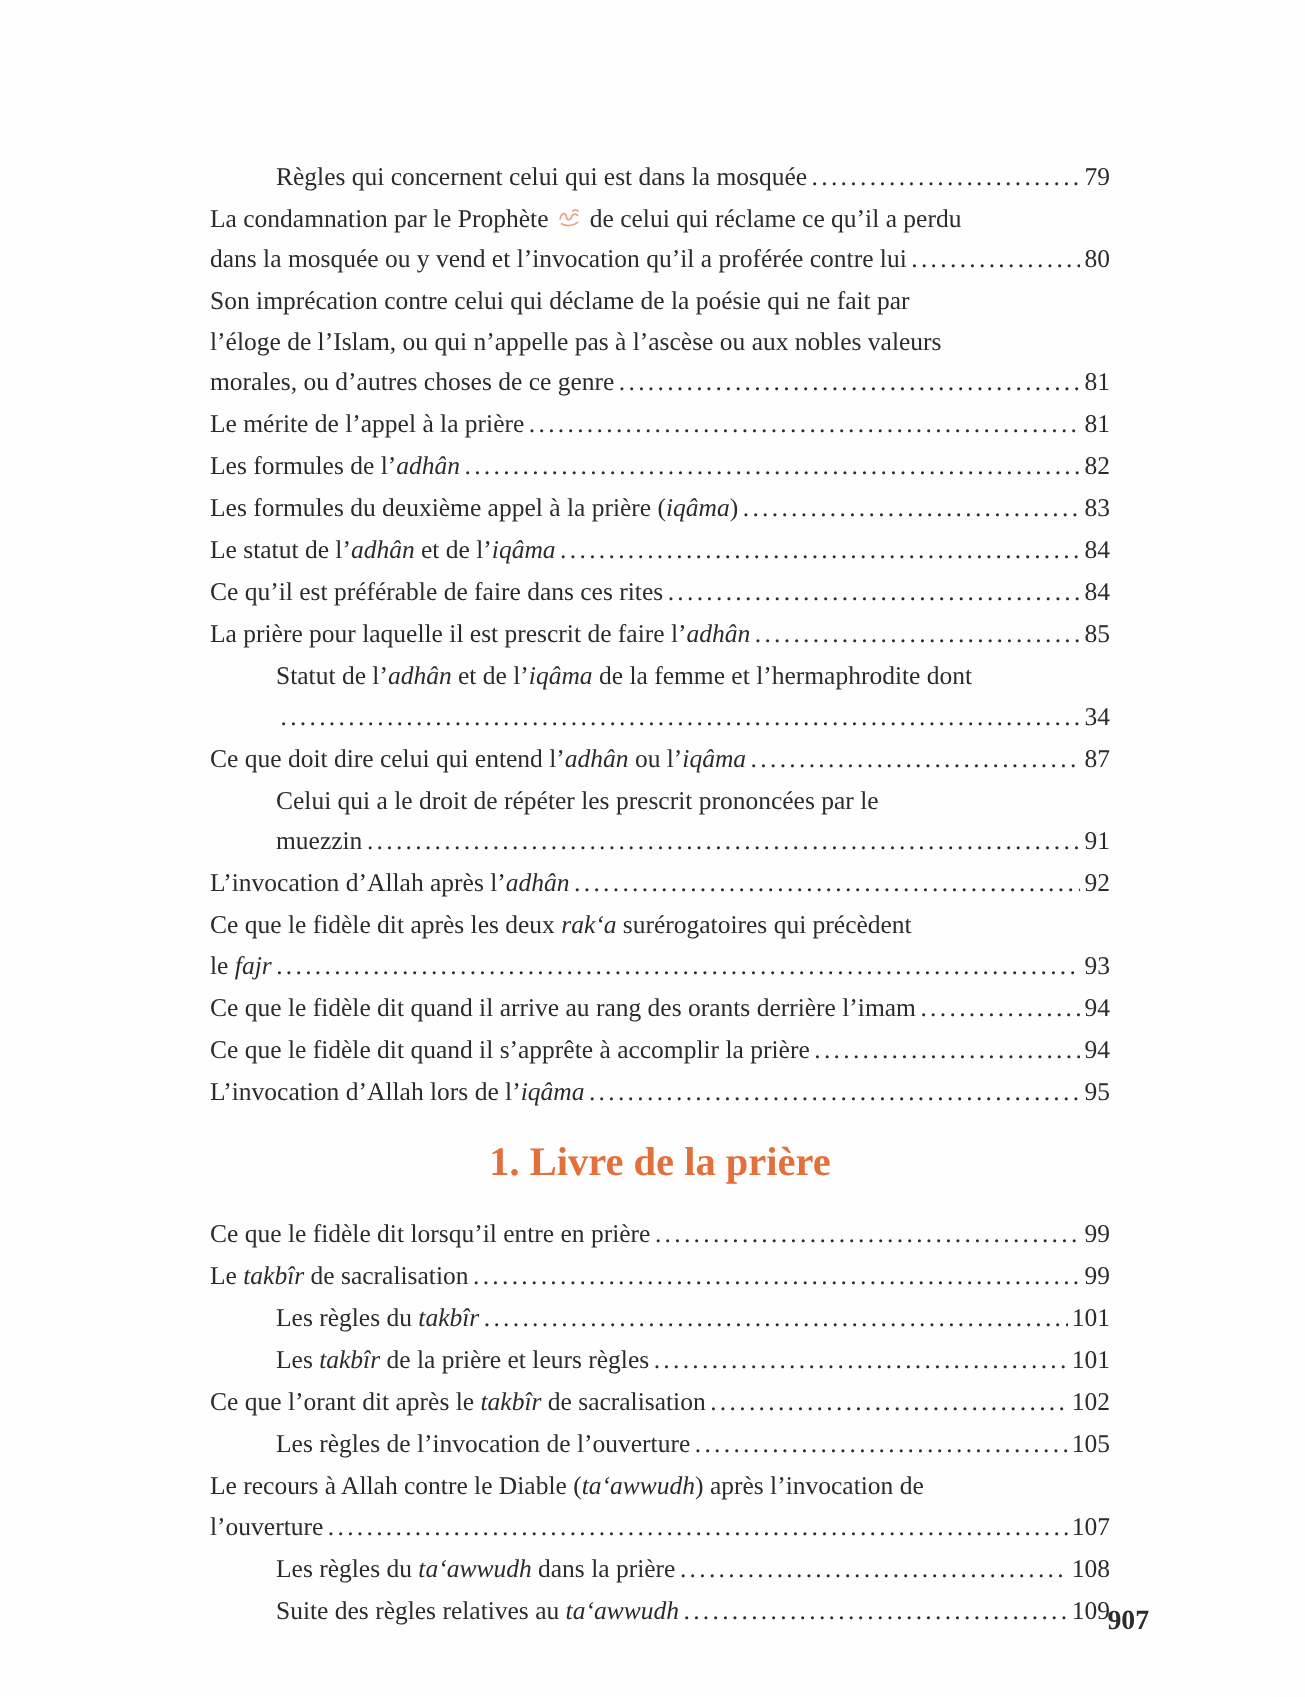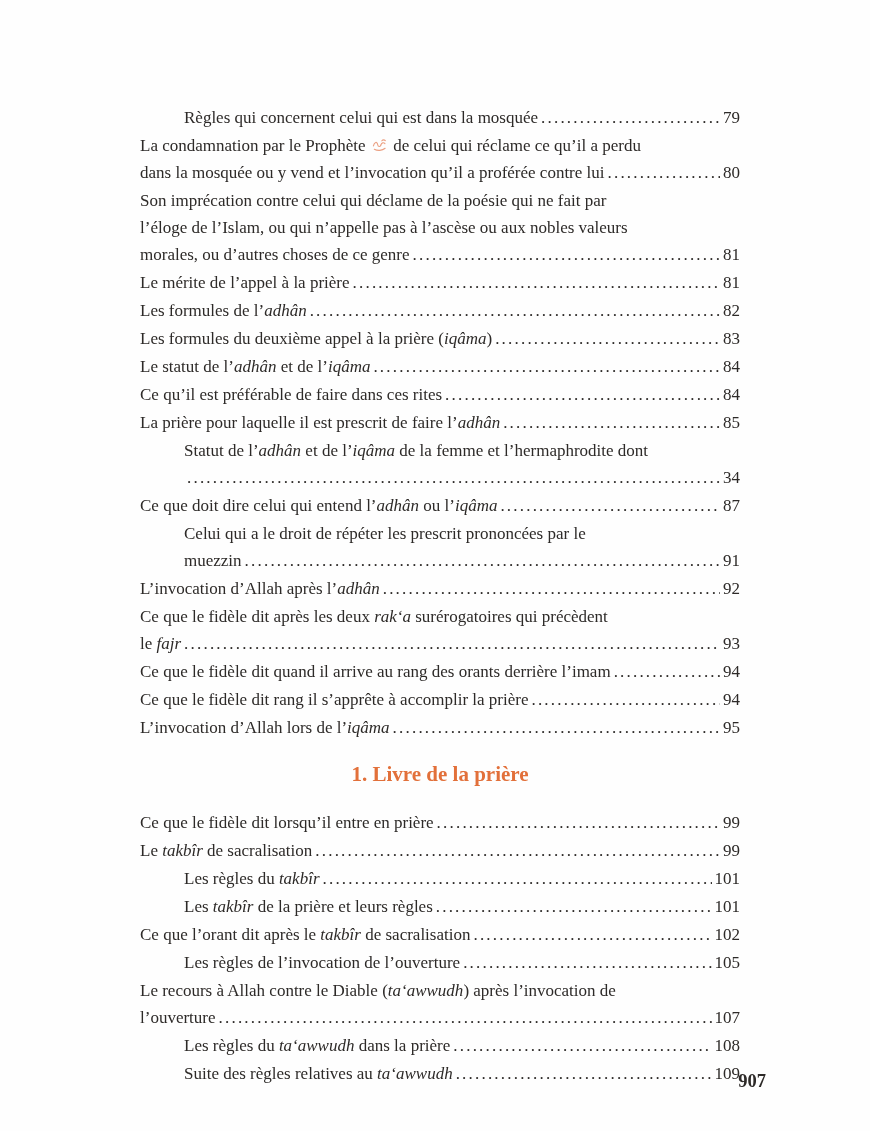--- a/index.html
+++ b/index.html
@@ -45,21 +45,21 @@
     white-space: nowrap;
   }
   .dots::after {
     content: "................................................................................................................................................................................................";
     letter-spacing: 2.2px;
   }
   .pg {
     flex: 0 0 auto;
   }
   .section-heading {
-    font-size: 21px;
+    font-size: 27px;
     font-weight: bold;
     text-align: center;
     margin: 18px 0 20px 0;
     line-height: 30px;
   }
   .saws {
     display: inline-block;
     vertical-align: -1px;
     margin: 0 2px;
     line-height: 0;
@@ -192,21 +192,21 @@
       </div>
       <div class="entry">
         <div class="line fill">
           <span class="txt">Ce que le fidèle dit quand il arrive au rang des orants derrière l’imam</span>
           <span class="dots"></span>
           <span class="pg">94</span>
         </div>
       </div>
       <div class="entry">
         <div class="line fill">
-          <span class="txt">Ce que le fidèle dit rang il s’apprête à accomplir la prière </span>
+          <span class="txt">Ce que le fidèle dit quand il s’apprête à accomplir la prière </span>
           <span class="dots"></span>
           <span class="pg">94</span>
         </div>
       </div>
       <div class="entry">
         <div class="line fill">
           <span class="txt">L’invocation d’Allah lors de l’<i>iqâma</i></span>
           <span class="dots"></span>
           <span class="pg">95</span>
         </div>

